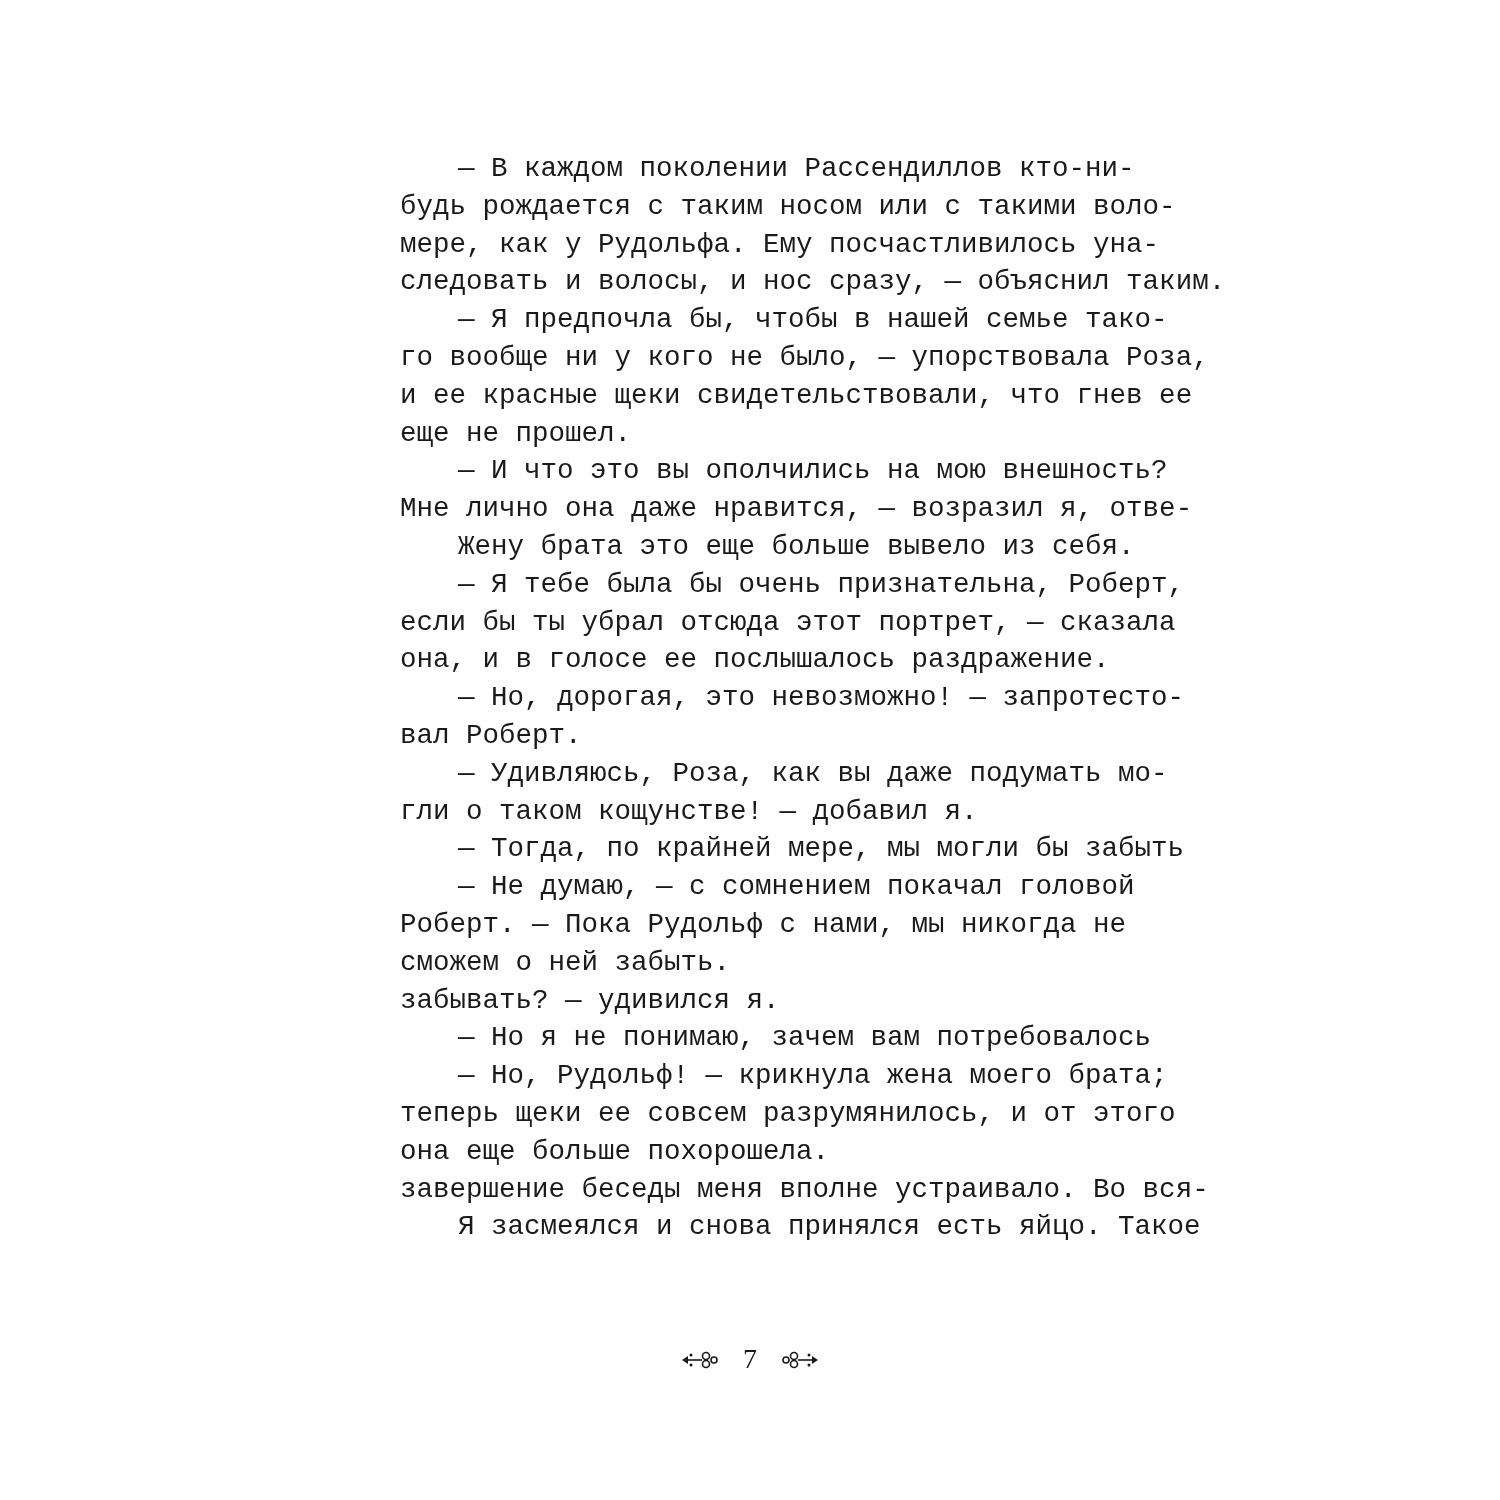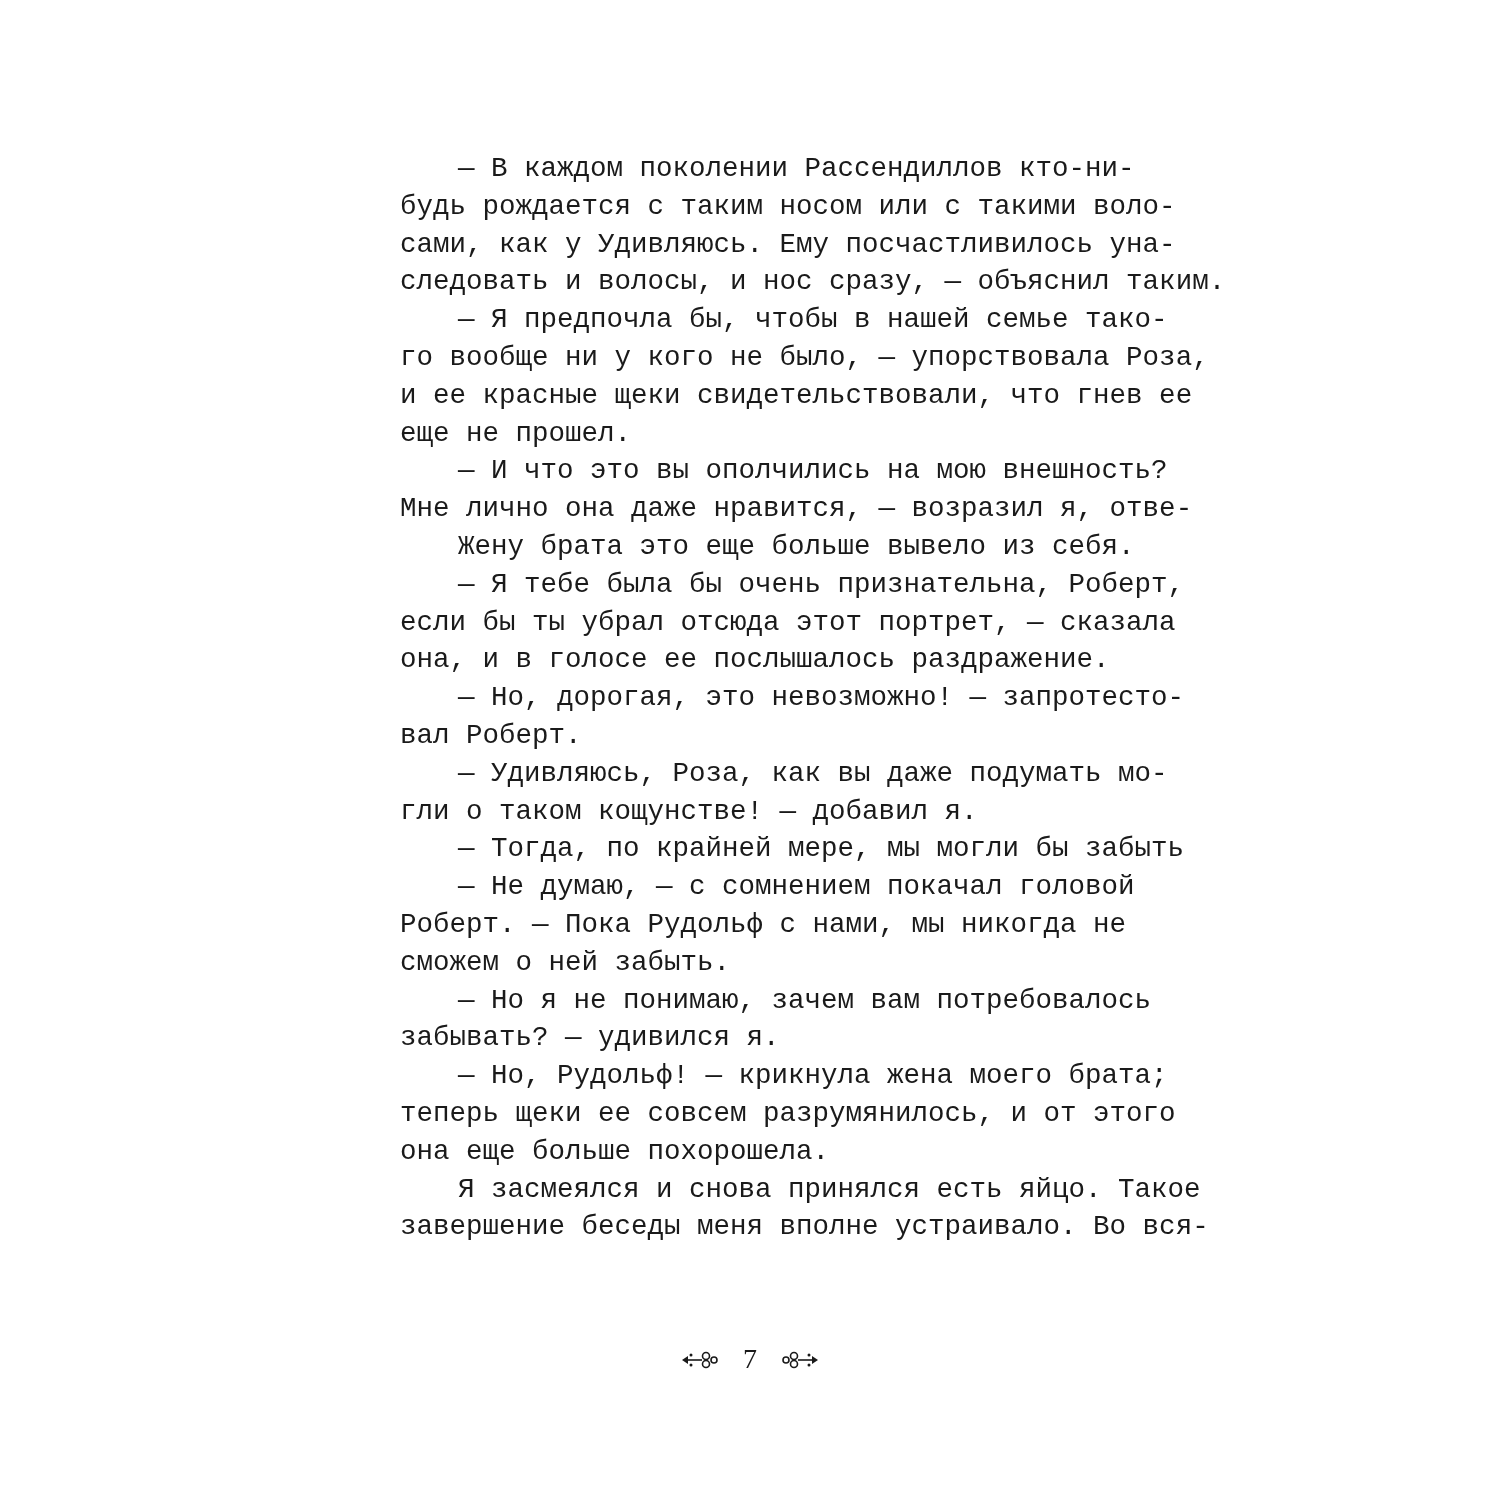--- a/index.html
+++ b/index.html
@@ -17,47 +17,47 @@
     font-family:"Liberation Serif", serif; font-size:28px; color:#1a1a1a;
   }
   .orn { display:inline-block; vertical-align:middle; margin:0 14px; }
 </style>
 </head>
 <body>
 
 <div class="page-text" id="body">
     <span class="line indent">— В каждом поколении Рассендиллов кто-ни-</span>
     <span class="line">будь рождается с таким носом или с такими воло-</span>
-    <span class="line">сами, как у Удивляюсь. Ему посчастливилось уна-</span>
+    <span class="line">мере, как у Рудольфа. Ему посчастливилось уна-</span>
     <span class="line last">следовать и волосы, и нос сразу, — объяснил таким.</span>
     <span class="line indent">— Я предпочла бы, чтобы в нашей семье тако-</span>
     <span class="line">го вообще ни у кого не было, — упорствовала Роза,</span>
     <span class="line">и ее красные щеки свидетельствовали, что гнев ее</span>
     <span class="line last">еще не прошел.</span>
     <span class="line indent">— И что это вы ополчились на мою внешность?</span>
     <span class="line">Мне лично она даже нравится, — возразил я, отве-</span>
     <span class="line indent last">Жену брата это еще больше вывело из себя.</span>
     <span class="line indent">— Я тебе была бы очень признательна, Роберт,</span>
     <span class="line">если бы ты убрал отсюда этот портрет, — сказала</span>
     <span class="line last">она, и в голосе ее послышалось раздражение.</span>
     <span class="line indent">— Но, дорогая, это невозможно! — запротесто-</span>
     <span class="line last">вал Роберт.</span>
     <span class="line indent">— Удивляюсь, Роза, как вы даже подумать мо-</span>
     <span class="line last">гли о таком кощунстве! — добавил я.</span>
     <span class="line indent">— Тогда, по крайней мере, мы могли бы забыть</span>
     <span class="line indent">— Не думаю, — с сомнением покачал головой</span>
     <span class="line">Роберт. — Пока Рудольф с нами, мы никогда не</span>
     <span class="line last">сможем о ней забыть.</span>
+    <span class="line last">забывать? — удивился я.</span>
     <span class="line indent">— Но я не понимаю, зачем вам потребовалось</span>
-    <span class="line last">забывать? — удивился я.</span>
     <span class="line indent">— Но, Рудольф! — крикнула жена моего брата;</span>
     <span class="line">теперь щеки ее совсем разрумянилось, и от этого</span>
     <span class="line last">она еще больше похорошела.</span>
+    <span class="line">завершение беседы меня вполне устраивало. Во вся-</span>
     <span class="line indent">Я засмеялся и снова принялся есть яйцо. Такое</span>
-    <span class="line">завершение беседы меня вполне устраивало. Во вся-</span>
   </div>
 
 <div class="footer">
   <span class="orn">
     <svg width="40" height="22" viewBox="0 0 40 22">
         <g fill="none" stroke="#1a1a1a" stroke-width="1.6">
       <circle cx="24" cy="7" r="3.5"></circle>
           <circle cx="24" cy="15" r="3.5"></circle>
           <circle cx="32" cy="11" r="3"></circle>
       <line x1="2" y1="11" x2="20" y2="11"></line>

